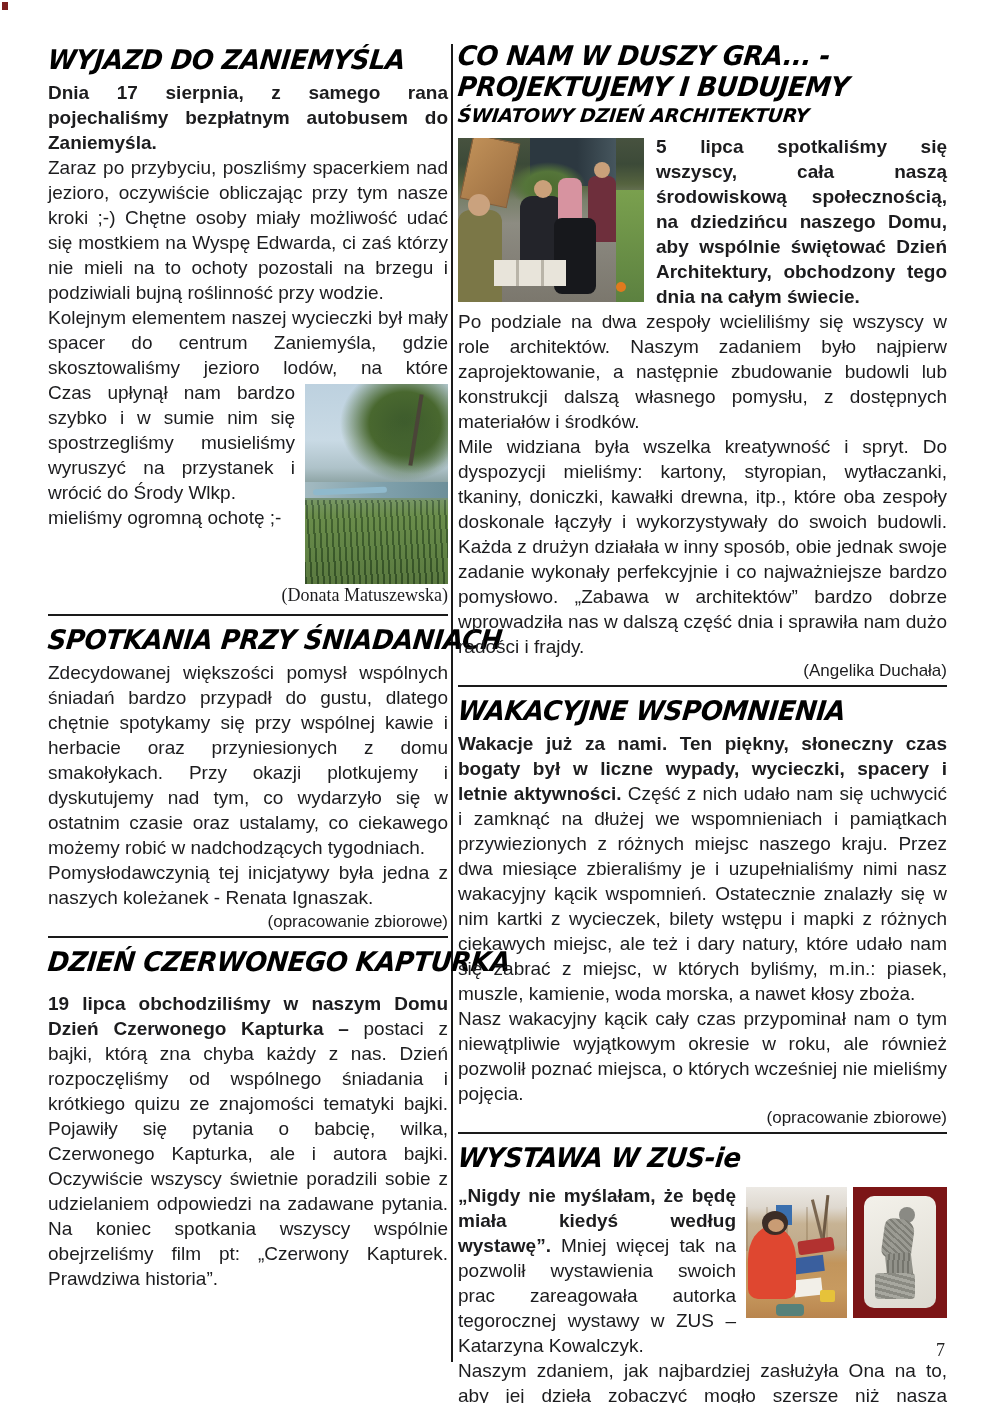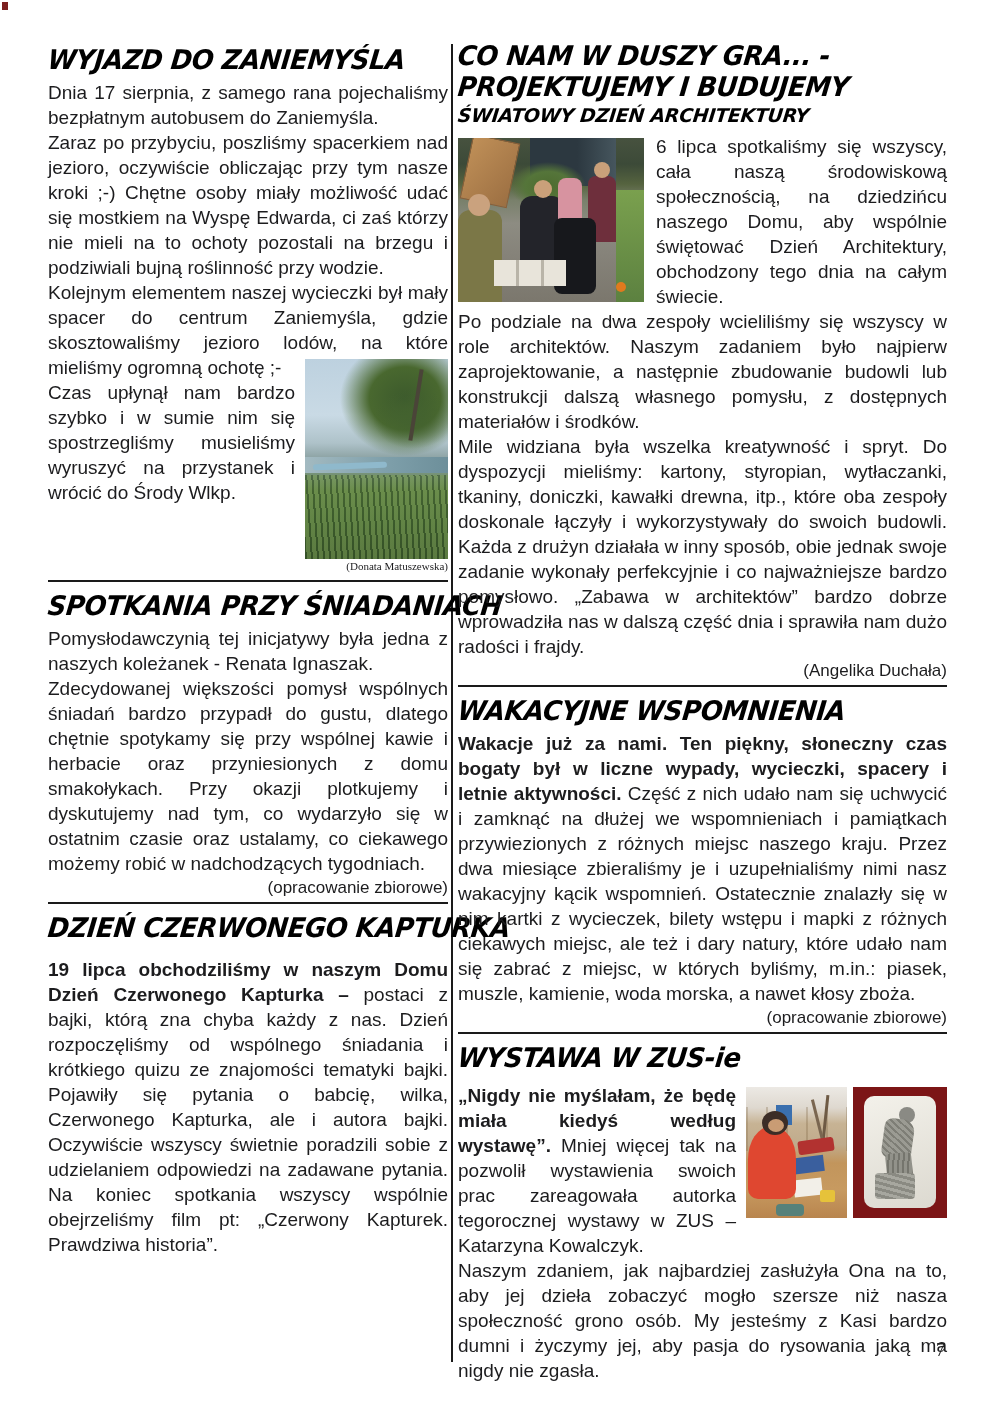--- a/index.html
+++ b/index.html
@@ -15,25 +15,25 @@
   .section{border-bottom:2px solid #1a1a1a;padding-bottom:4px;margin-bottom:8px;}
   .section.last{border-bottom:none;}
 
   h2.marker{font-family:"DejaVu Sans",sans-serif;font-weight:900;font-style:italic;
             font-size:27px;line-height:31px;margin:0 0 5px 0;color:#000;
             transform:skewX(-6deg) scaleX(.96);transform-origin:left;letter-spacing:-.5px;white-space:nowrap;}
   .subtitle{font-family:"DejaVu Sans",sans-serif;font-weight:600;font-style:italic;
             font-size:19px;line-height:22px;margin:0 0 8px 0;color:#000;
             transform:skewX(-6deg);transform-origin:left;letter-spacing:-.3px;}
   p{margin:0;text-align:justify;font-size:19px;line-height:25px;}
-  p.lead{font-weight:400;}
+  p.lead{font-weight:700;}
   p.fill-last{text-align-last:justify;}
   .b{font-weight:700;}
   .sig{font-family:Liberation Sans, sans-serif;font-size:17px;text-align:right;margin-top:2px;}
-  .photo-caption{font-family:"Liberation Serif",serif;font-size:11px;text-align:right;white-space:nowrap;margin-top:1px;margin-left:-34px;}
+  .photo-caption{font-family:"Liberation Serif",serif;font-size:18px;text-align:right;white-space:nowrap;margin-top:1px;margin-left:-34px;}
   .page-number{position:absolute;left:936px;top:1340px;font-family:"Liberation Serif",serif;font-size:18px;color:#222;}
 
   
   .float-right{float:right;margin:4px 0 4px 10px;}
   .float-left{float:left;margin:4px 12px 4px 0;}
   .clear{clear:both;}
   .photo-pair{display:flex;gap:6px;}
 
   
   .ph{position:relative;overflow:hidden;display:block;}
@@ -102,29 +102,29 @@
         <span class="ph ph-lake">
           <div class="canopy"></div>
           <div class="canopy2"></div>
           <div class="trunk"></div>
           <div class="water"></div>
           <div class="bridge"></div>
           <div class="reeds"></div>
         </span>
         <div class="photo-caption">(Donata Matuszewska)</div>
       </div>
+      <p>Czas upłynął nam bardzo szybko i w sumie nim się spostrzegliśmy musieliśmy wyruszyć na przystanek i wrócić do Środy Wlkp.</p>
       <p>mieliśmy ogromną ochotę ;-</p>
-      <p>Czas upłynął nam bardzo szybko i w sumie nim się spostrzegliśmy musieliśmy wyruszyć na przystanek i wrócić do Środy Wlkp.</p>
       <div class="clear"></div>
     </div>
 
     <div class="section">
       <h2 class="marker">SPOTKANIA PRZY ŚNIADANIACH</h2>
+      <p>Zdecydowanej większości pomysł wspólnych śniadań bardzo przypadł do gustu, dlatego chętnie spotykamy się przy wspólnej kawie i herbacie oraz przyniesionych z domu smakołykach. Przy okazji plotkujemy i dyskutujemy nad tym, co wydarzyło się w ostatnim czasie oraz ustalamy, co ciekawego możemy robić w nadchodzących tygodniach.</p>
       <p>Pomysłodawczynią tej inicjatywy była jedna z naszych koleżanek - Renata Ignaszak.</p>
-      <p>Zdecydowanej większości pomysł wspólnych śniadań bardzo przypadł do gustu, dlatego chętnie spotykamy się przy wspólnej kawie i herbacie oraz przyniesionych z domu smakołykach. Przy okazji plotkujemy i dyskutujemy nad tym, co wydarzyło się w ostatnim czasie oraz ustalamy, co ciekawego możemy robić w nadchodzących tygodniach.</p>
       <div class="sig">(opracowanie zbiorowe)</div>
     </div>
 
     <div class="section last">
       <h2 class="marker" style="margin-top:6px;margin-bottom:14px;">DZIEŃ CZERWONEGO KAPTURKA</h2>
       <p><span class="b">19 lipca obchodziliśmy w naszym Domu Dzień Czerwonego Kapturka –</span><span> postaci z bajki, którą zna chyba każdy z nas. Dzień rozpoczęliśmy od wspólnego śniadania i krótkiego quizu ze znajomości tematyki bajki. Pojawiły się pytania o babcię, wilka, Czerwonego Kapturka, ale i autora bajki. Oczywiście wszyscy świetnie poradzili sobie z udzielaniem odpowiedzi na zadawane pytania. Na koniec spotkania wszyscy wspólnie obejrzeliśmy film pt: „Czerwony Kapturek. Prawdziwa historia”.</span></p>
     </div>
   </div>
 
   <div class="col col-right">
@@ -144,30 +144,31 @@
           <div class="p-black"></div>
           <div class="p-black-head"></div>
           <div class="p-pink"></div>
           <div class="p-maroon"></div>
           <div class="p-maroon-head"></div>
           <div class="bag"></div>
           <div class="crates"></div>
           <div class="flower"></div>
         </span>
       </div>
-      <p class="lead">6 lipca spotkaliśmy się wszyscy, cała naszą środowiskową społecznością, na dziedzińcu naszego Domu, aby wspólnie świętować Dzień Architektury, obchodzony tego dnia na całym świecie.</p>
+      <p class="lead">5 lipca spotkaliśmy się wszyscy, cała naszą środowiskową społecznością, na dziedzińcu naszego Domu, aby wspólnie świętować Dzień Architektury, obchodzony tego dnia na całym świecie.</p>
       <div class="clear"></div>
       <p>Po podziale na dwa zespoły wcieliliśmy się wszyscy w role architektów. Naszym zadaniem było najpierw zaprojektowanie, a następnie zbudowanie budowli lub konstrukcji dalszą własnego pomysłu, z dostępnych materiałów i środków.</p>
       <p>Mile widziana była wszelka kreatywność i spryt. Do dyspozycji mieliśmy: kartony, styropian, wytłaczanki, tkaniny, doniczki, kawałki drewna, itp., które oba zespoły doskonale łączyły i wykorzystywały do swoich budowli. Każda z drużyn działała w inny sposób, obie jednak swoje zadanie wykonały perfekcyjnie i co najważniejsze bardzo pomysłowo. „Zabawa w architektów” bardzo dobrze wprowadziła nas w dalszą część dnia i sprawiła nam dużo radości i frajdy.</p>
       <div class="sig">(Angelika Duchała)</div>
     </div>
 
     <div class="section">
       <h2 class="marker">WAKACYJNE WSPOMNIENIA</h2>
       <p><span class="b">Wakacje już za nami. Ten piękny, słoneczny czas bogaty był w liczne wypady, wycieczki, spacery i letnie aktywności.</span><span> Część z nich udało nam się uchwycić i zamknąć na dłużej we wspomnieniach i pamiątkach przywiezionych z różnych miejsc naszego kraju. Przez dwa miesiące zbieraliśmy je i uzupełnialiśmy nimi nasz wakacyjny kącik wspomnień. Ostatecznie znalazły się w nim kartki z wycieczek, bilety wstępu i mapki z różnych ciekawych miejsc, ale też i dary natury, które udało nam się zabrać z miejsc, w których byliśmy, m.in.: piasek, muszle, kamienie, woda morska, a nawet kłosy zboża.</span></p>
+      <p>Nasz wakacyjny kącik cały czas przypominał nam o tym niewątpliwie wyjątkowym okresie w roku, ale również pozwolił poznać miejsca, o których wcześniej nie mieliśmy pojęcia.</p>
       <div class="sig">(opracowanie zbiorowe)</div>
     </div>
 
     <div class="section last">
       <h2 class="marker" style="margin-bottom:10px;">WYSTAWA W ZUS-ie</h2>
       <div class="float-right photo-pair">
         <span class="ph ph-draw">
           <div class="cabinet"></div>
           <div class="easel"></div>
           <div class="easel2"></div>

